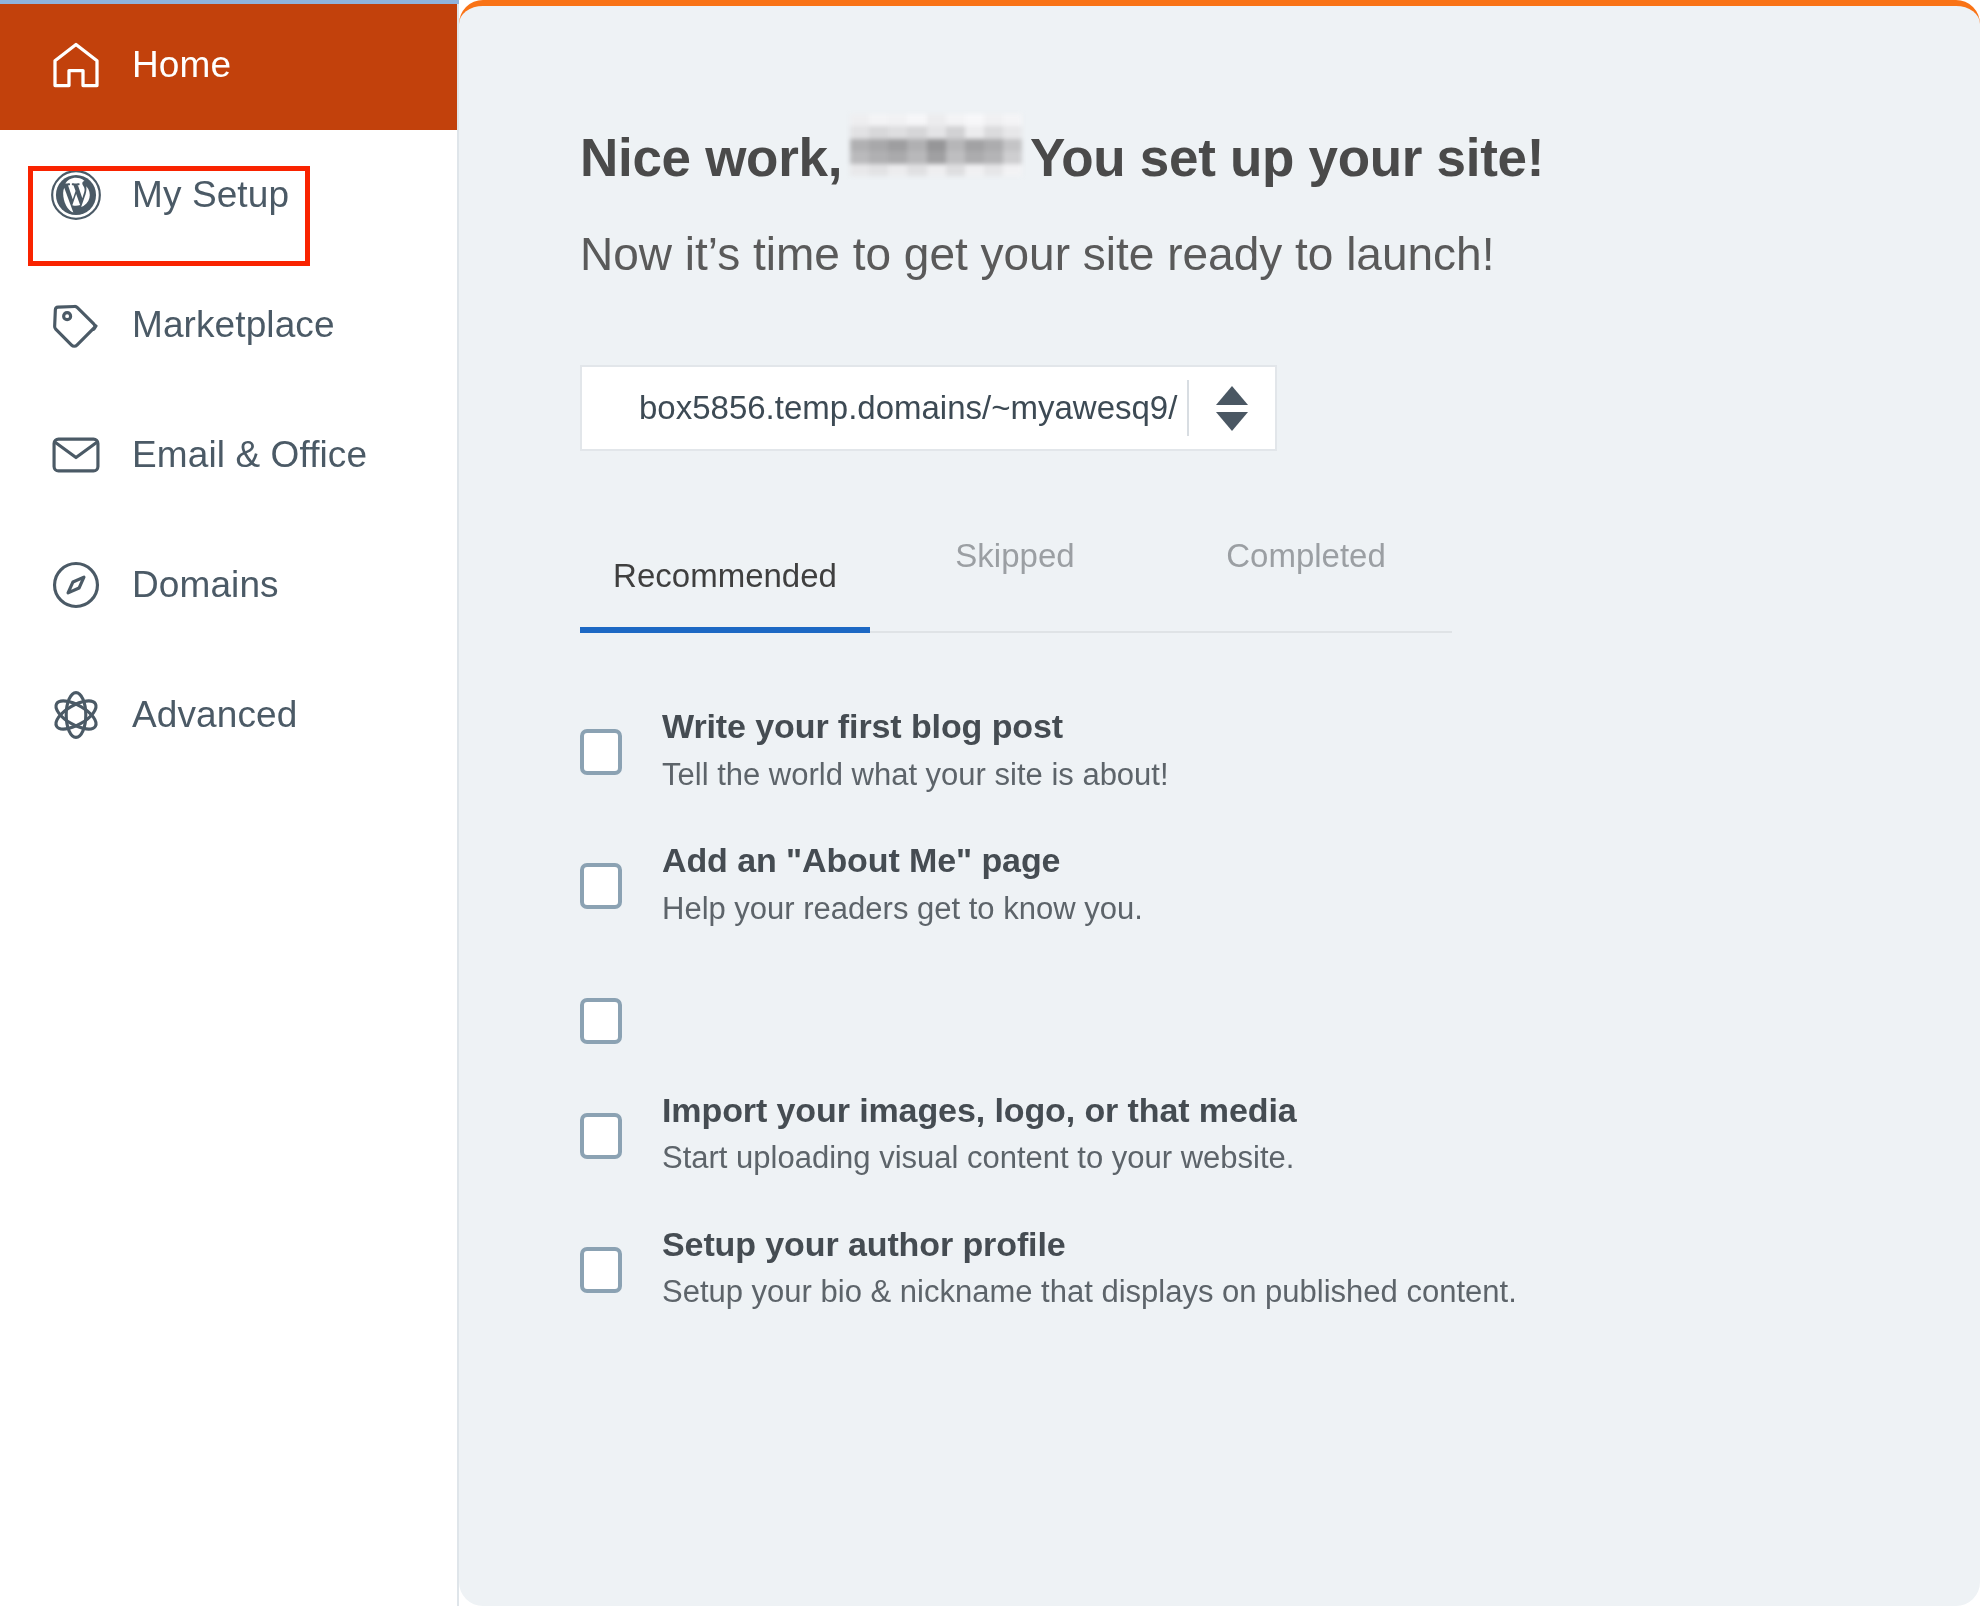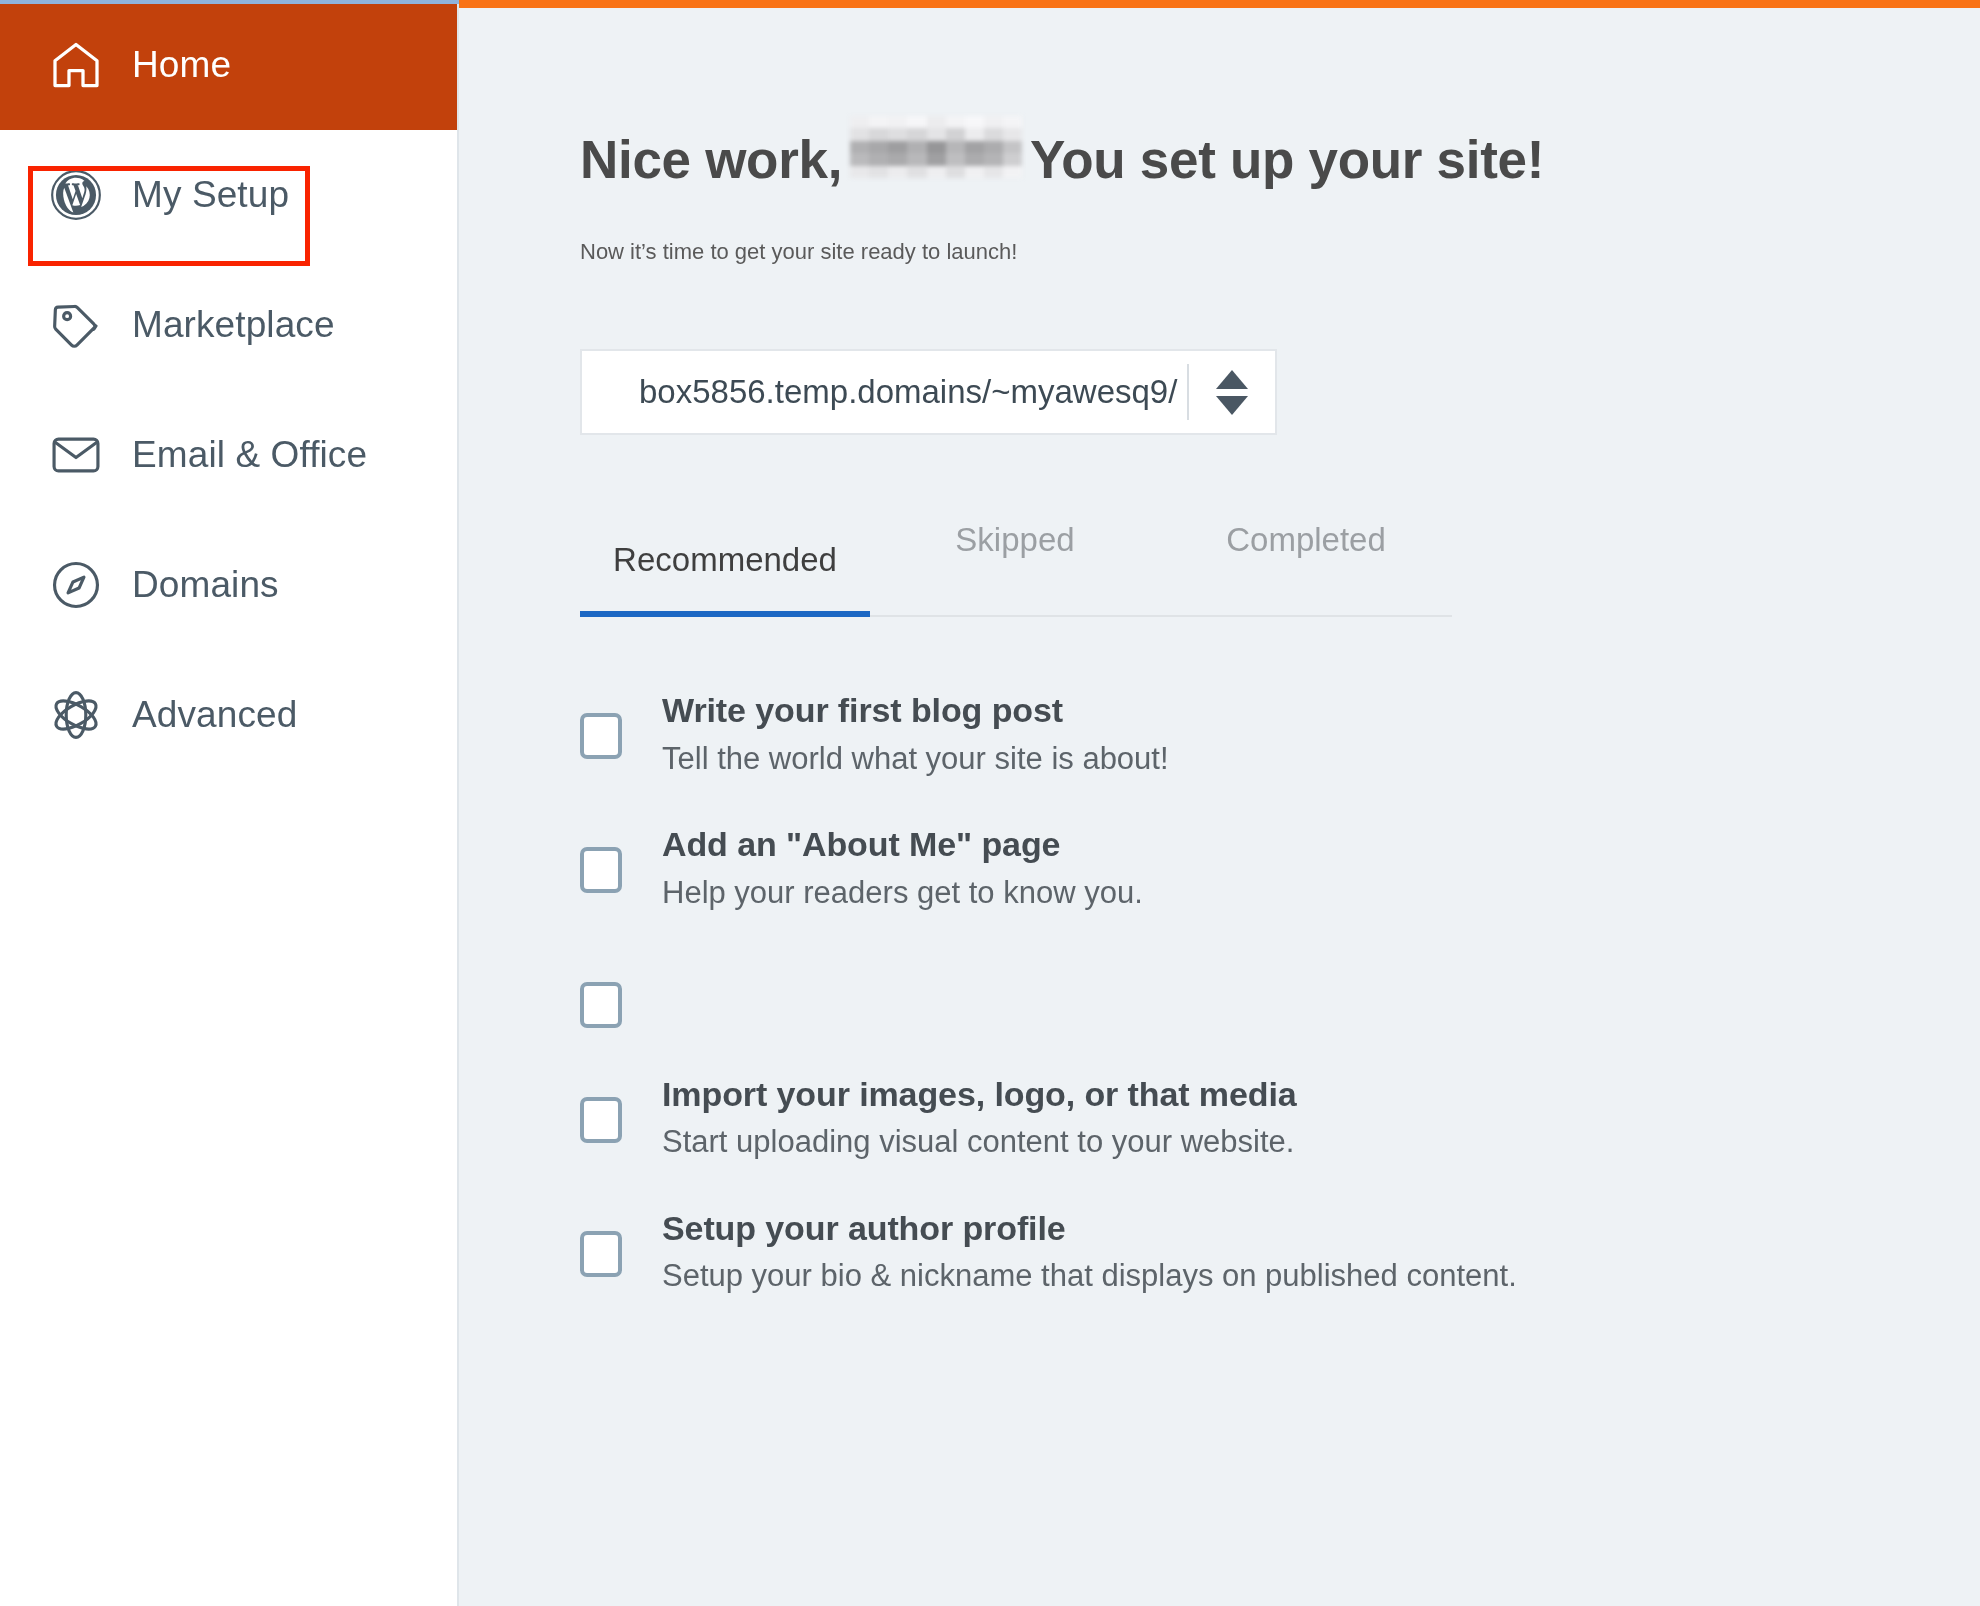--- a/index.html
+++ b/index.html
@@ -56,21 +56,22 @@
     pointer-events: none;
     z-index: 6;
   }
 
   
   .main {
     flex: 1 1 auto;
     background: #eef2f5;
     position: relative;
     padding: 0;
-    border-top: 8px solid #f97316;
+    border-top: 6px solid #f97316;
+    border-radius: 24px;
   }
   .content { padding: 0 0 0 121px; }
 
   .headline {
     display: flex; align-items: baseline;
     margin-top: 108px;
     font-size: 53px;
     font-weight: bold;
     color: #4a4a4a;
     letter-spacing: -0.3px;
@@ -85,22 +86,22 @@
     position: relative;
     overflow: hidden;
     vertical-align: middle;
     background: #f1f3f5;
   }
   .redacted i {
     position: absolute;
     display: block;
   }
   .subhead {
-    margin-top: 50px;
-    font-size: 22px;
+    margin-top: 40px;
+    font-size: 46px;
     color: #5a5a5a;
     font-weight: normal;
   }
 
   
   .domain-select {
     margin-top: 84px;
     width: 697px; height: 86px;
     background: #ffffff;
     border: 2px solid #e2e6ea;

